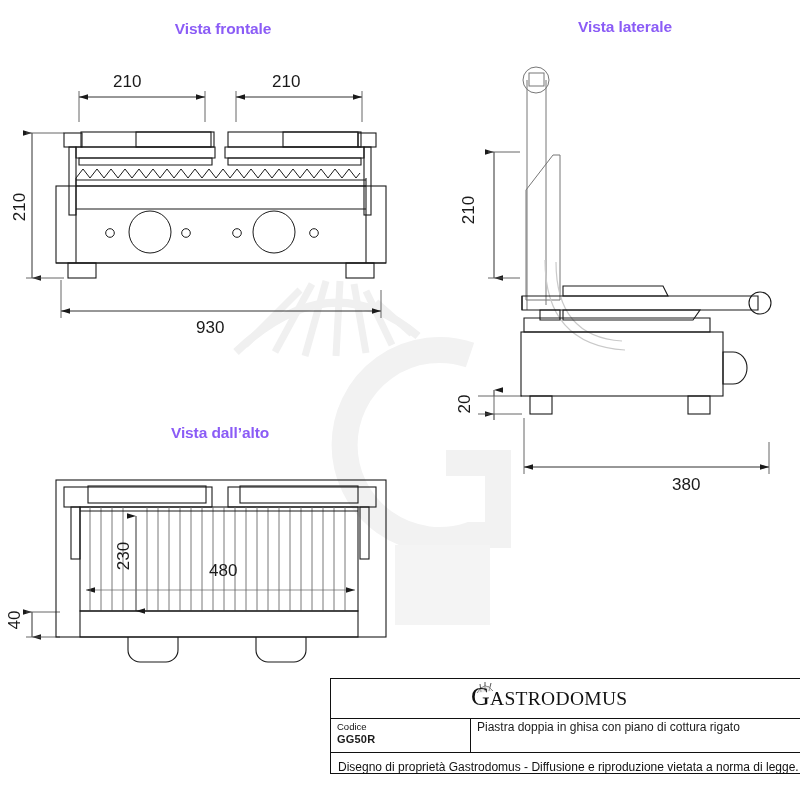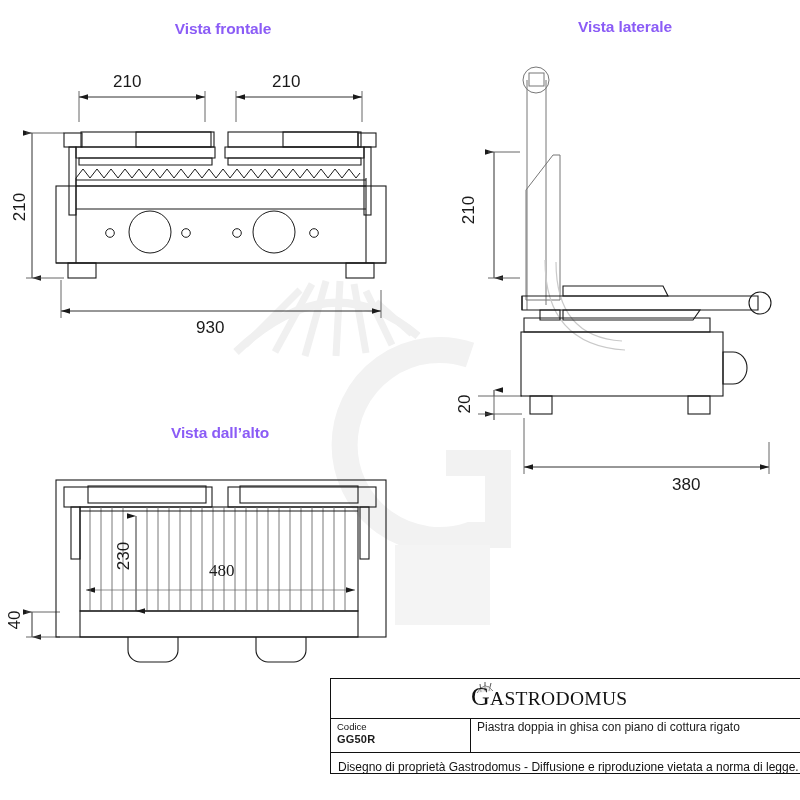--- a/index.html
+++ b/index.html
@@ -399,21 +399,21 @@
 <div class="dim" style="left:113px; top:72px;">210</div>
 <div class="dim" style="left:272px; top:72px;">210</div>
 <div class="dim vert" style="left:-4px; top:197px; width:48px; text-align:center;">210</div>
 <div class="dim" style="left:196px; top:318px;">930</div>
 
 <div class="dim vert" style="left:445px; top:200px; width:48px; text-align:center;">210</div>
 <div class="dim vert" style="left:441px; top:394px; width:48px; text-align:center;">20</div>
 <div class="dim" style="left:634px; top:475px;margin-left:38px;">380</div>
 
 <div class="dim vert" style="left:100px; top:546px; width:48px; text-align:center;">230</div>
-<div class="dim" style="left:209px; top:561px;font-family:Liberation Serif, serif;">480</div>
+<div class="dim" style="left:209px; top:561px;">480</div>
 <div class="dim vert" style="left:-9px; top:610px; width:48px; text-align:center;">40</div>
 
 <div id="titleblock">
 
   <div id="tb-logo-row">
     <svg id="tb-shell" viewBox="0 0 22 16">
       <g fill="none" stroke="#555" stroke-width="1">
         <path d="M3 14 Q11 1 19 12"></path>
         <path d="M7 13 L6 5"></path>
         <path d="M11 12 L11 3"></path>

